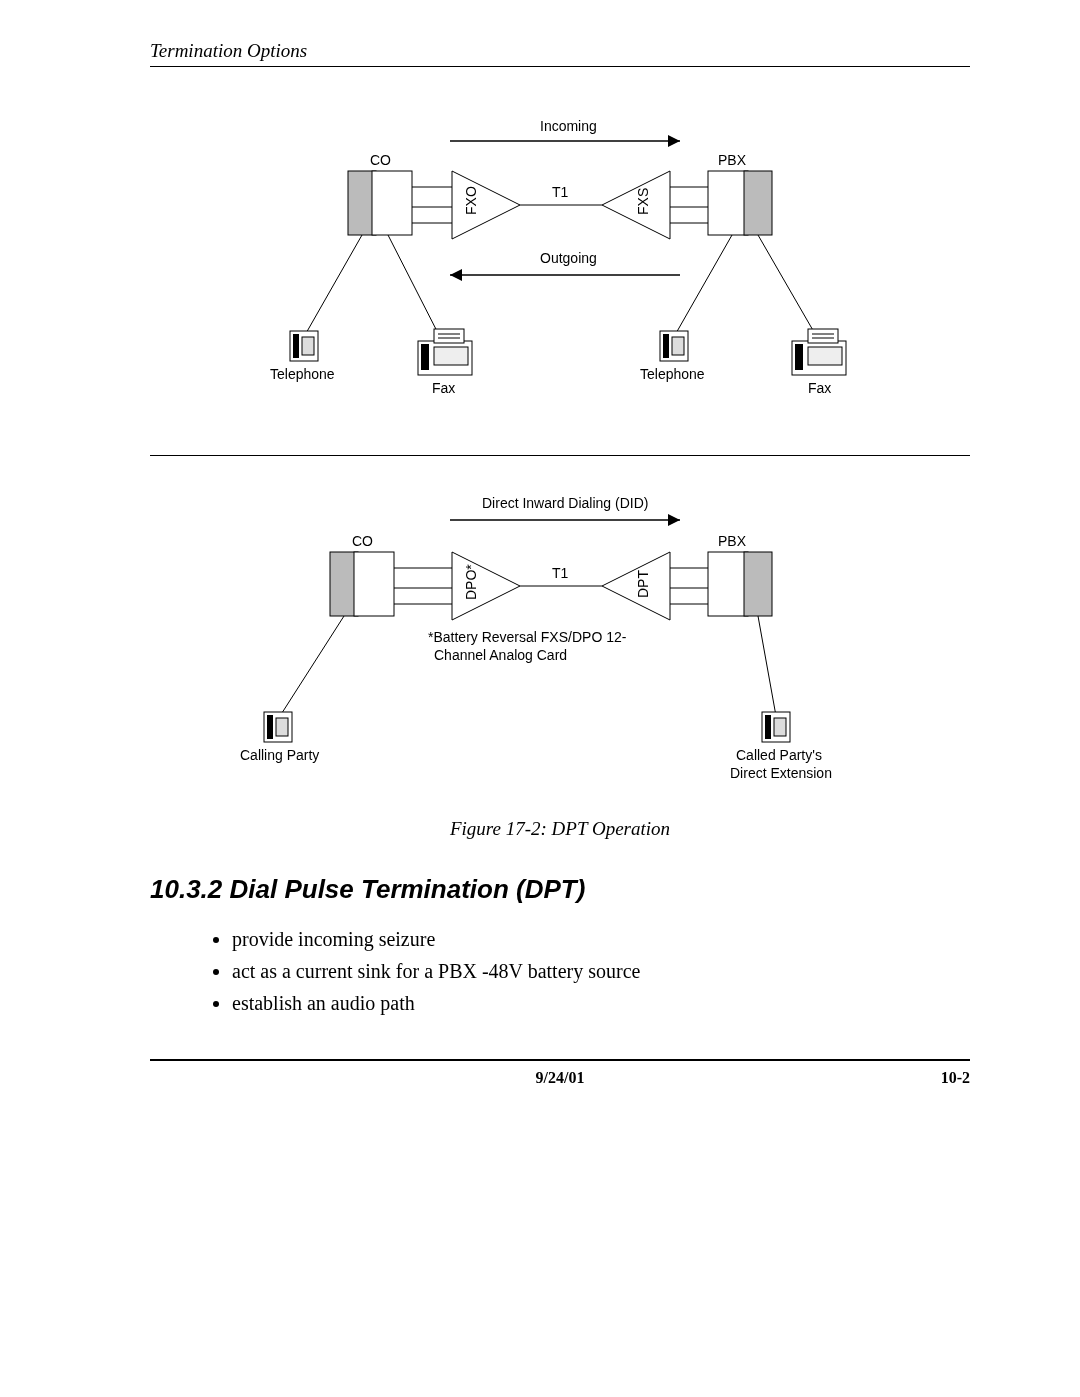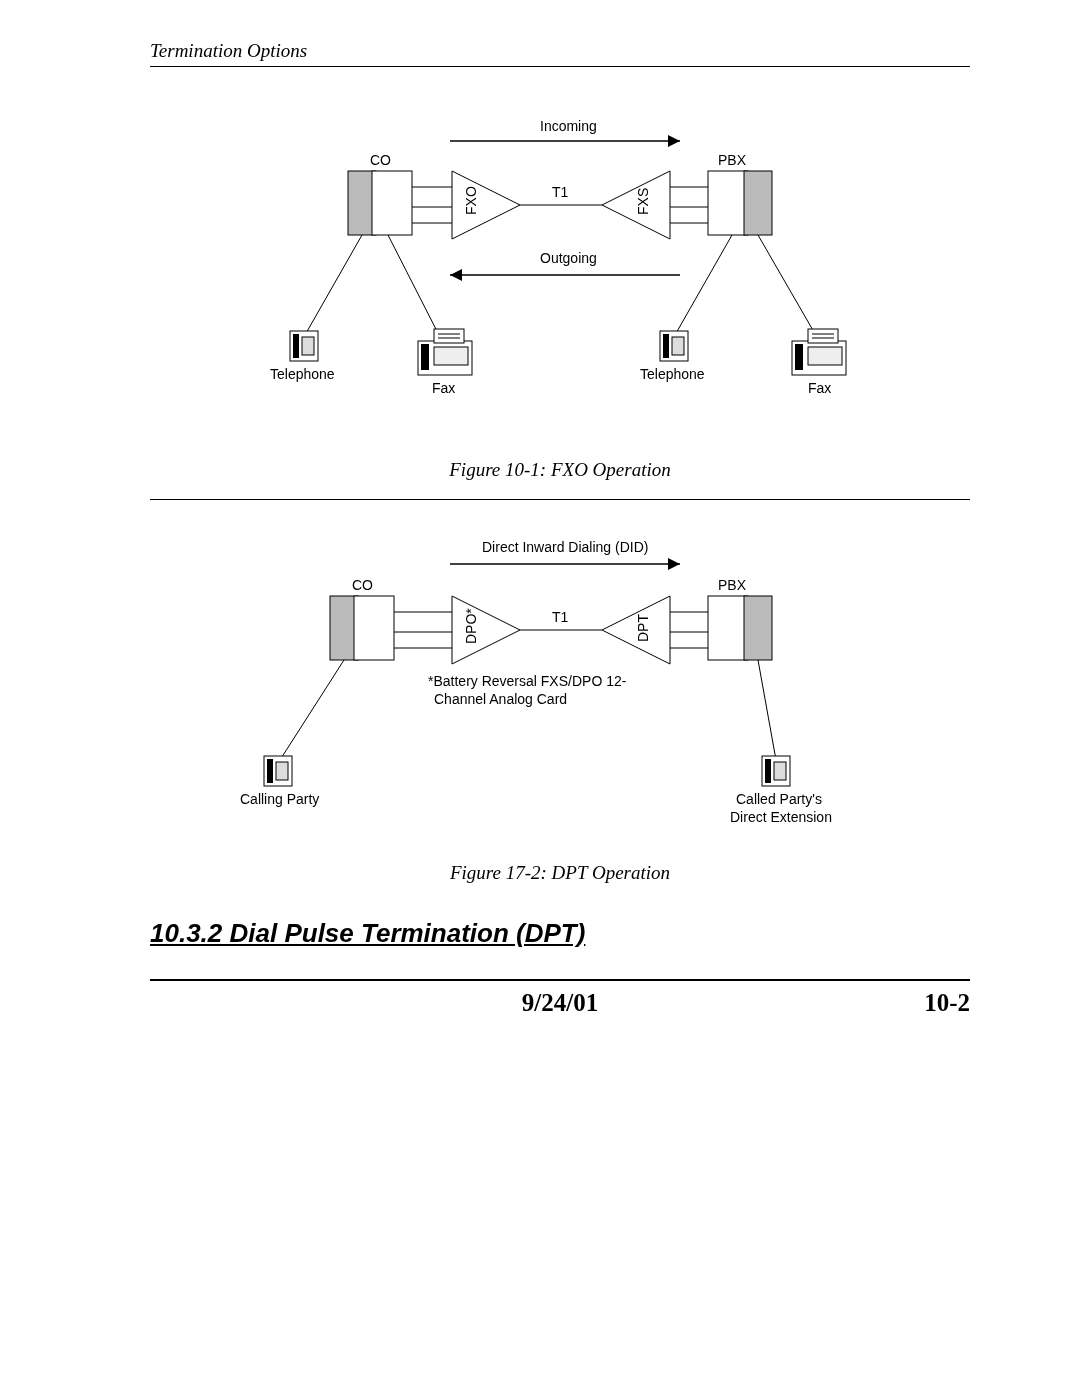--- a/index.html
+++ b/index.html
@@ -44,21 +44,20 @@
     border-top: 1px solid #000;
     margin: 0 0 30px 0;
     width: 100%;
   }
   .section-title {
     font-family: Arial, Helvetica, sans-serif;
     font-weight: bold;
     font-style: italic;
     font-size: 26px;
     margin: 34px 0 18px 0;
-    text-decoration: underline;
   }
   .body-para {
     font-size: 20px;
     line-height: 1.35;
     margin: 0 0 16px 0;
   }
   ul.bullets {
     margin: 0 0 40px 60px;
     padding: 0;
   }
@@ -69,21 +68,21 @@
     margin-left: 22px;
   }
   .foot-rule {
     border: none;
     border-top: 2px solid #000;
     margin: 30px 0 8px 0;
   }
   .footer-row {
     display: flex;
     justify-content: space-between;
-    font-size: 25px;
+    font-size: 16px;
     font-weight: bold;
   }
   .footer-row .left { width: 160px; }
   .footer-row .center { flex: 1; text-align: center; }
   .footer-row .right { width: 160px; text-align: right; }
   .svg-label {
     font-family: Arial, Helvetica, sans-serif;
     font-size: 14px;
     fill: #000;
   }
@@ -170,21 +169,20 @@
         <rect x="572" y="234" width="54" height="34" fill="#fff" stroke="#000"></rect>
         <rect x="575" y="237" width="8" height="26" fill="#000"></rect>
         <rect x="588" y="222" width="30" height="14" fill="#fff" stroke="#000"></rect>
         <line x1="592" y1="227" x2="614" y2="227" stroke="#000"></line>
         <line x1="592" y1="231" x2="614" y2="231" stroke="#000"></line>
         <rect x="588" y="240" width="34" height="18" fill="#eee" stroke="#000"></rect>
       </g>
       <text class="svg-label" x="588" y="286">Fax</text>
     </svg>
   </div>
-  <div class="figcaption">Figure 10-1: FXO Operation</div>
 
   <hr class="divider">
 
   <div class="figure-wrap">
     <svg width="680" height="320" viewBox="0 0 680 320">
 
       <text class="svg-label" x="262" y="22">Direct Inward Dialing (DID)</text>
       <line x1="230" y1="34" x2="460" y2="34" stroke="#000" stroke-width="1.5"></line>
       <polygon points="460,34 448,28 448,40" fill="#000"></polygon>
 
@@ -236,20 +234,25 @@
         <rect x="554" y="232" width="12" height="18" fill="#ddd" stroke="#000"></rect>
       </g>
       <text class="svg-label" x="516" y="274">Called Party's</text>
       <text class="svg-label" x="510" y="292">Direct Extension</text>
     </svg>
   </div>
   <div class="figcaption">Figure 17-2: DPT Operation</div>
 
   <div class="section-title">10.3.2  Dial Pulse Termination (DPT)</div>
 
+  <ul class="bullets">
+    <li>provide incoming seizure</li>
+    <li>act as a current sink for a PBX -48V battery source</li>
+    <li>establish an audio path</li>
+  </ul>
 
   <hr class="foot-rule">
   <div class="footer-row">
     <span class="left"></span>
     <span class="center">9/24/01</span>
     <span class="right">10-2</span>
   </div>
 
 </div>
 

